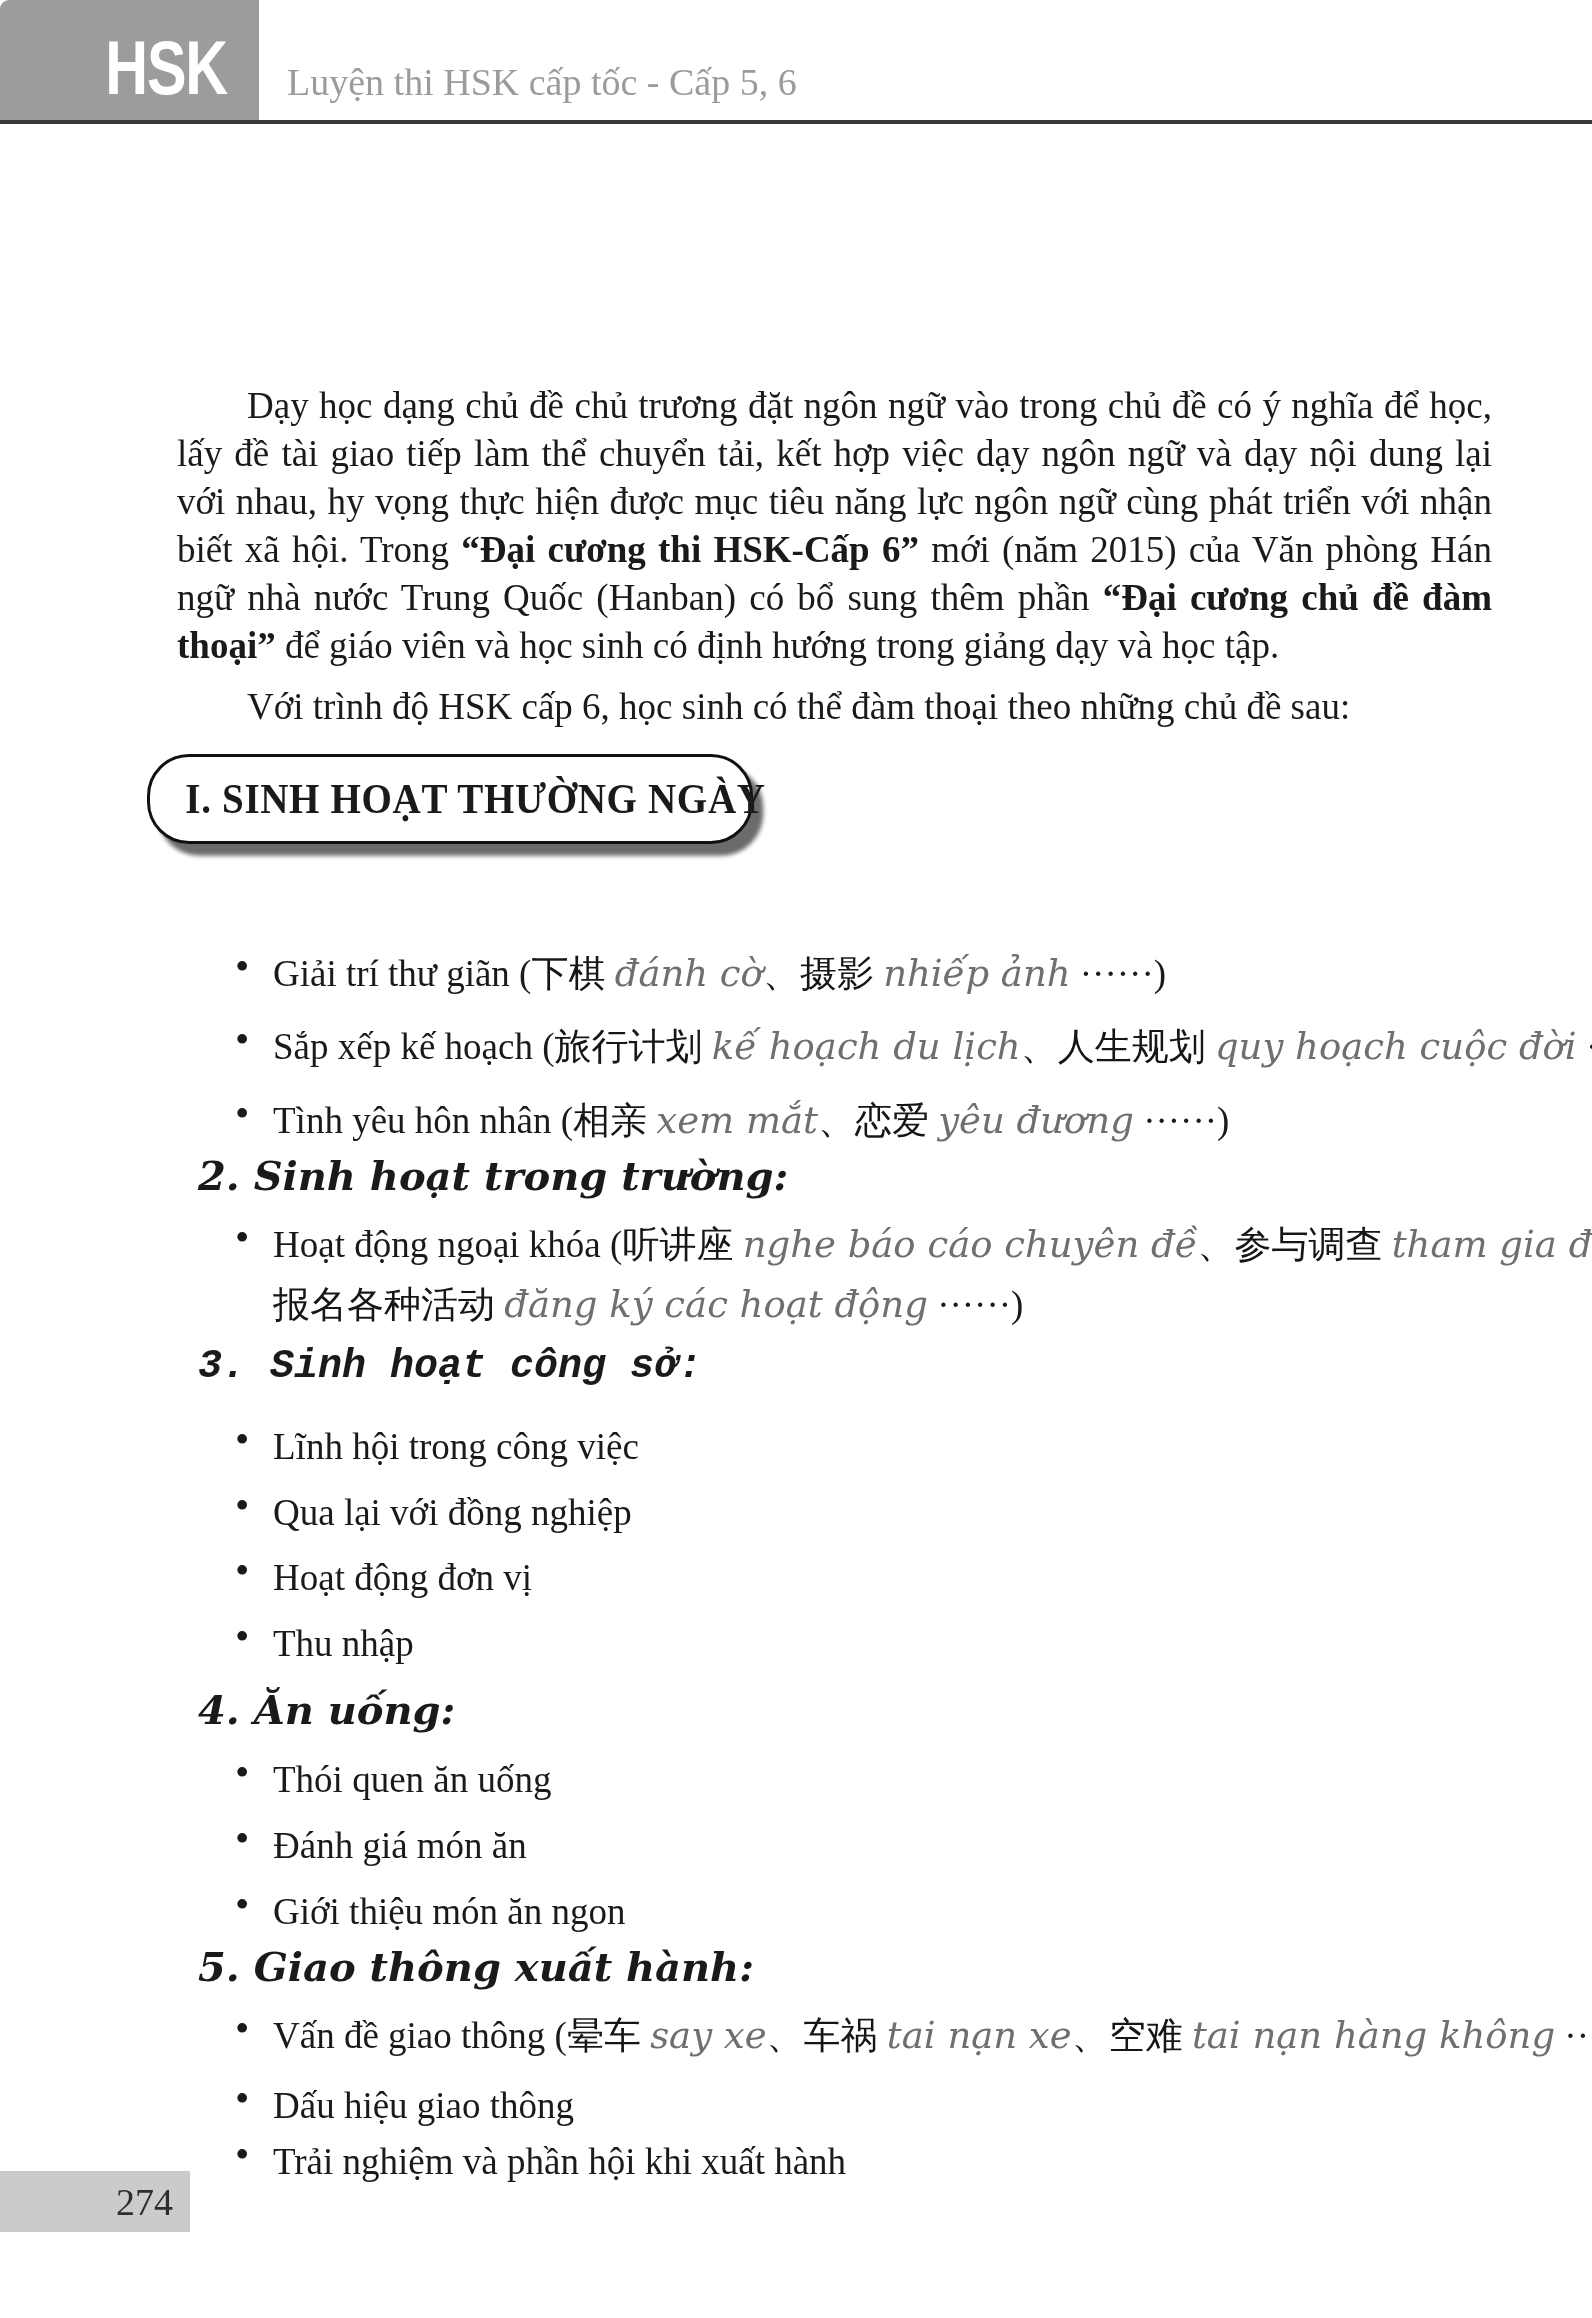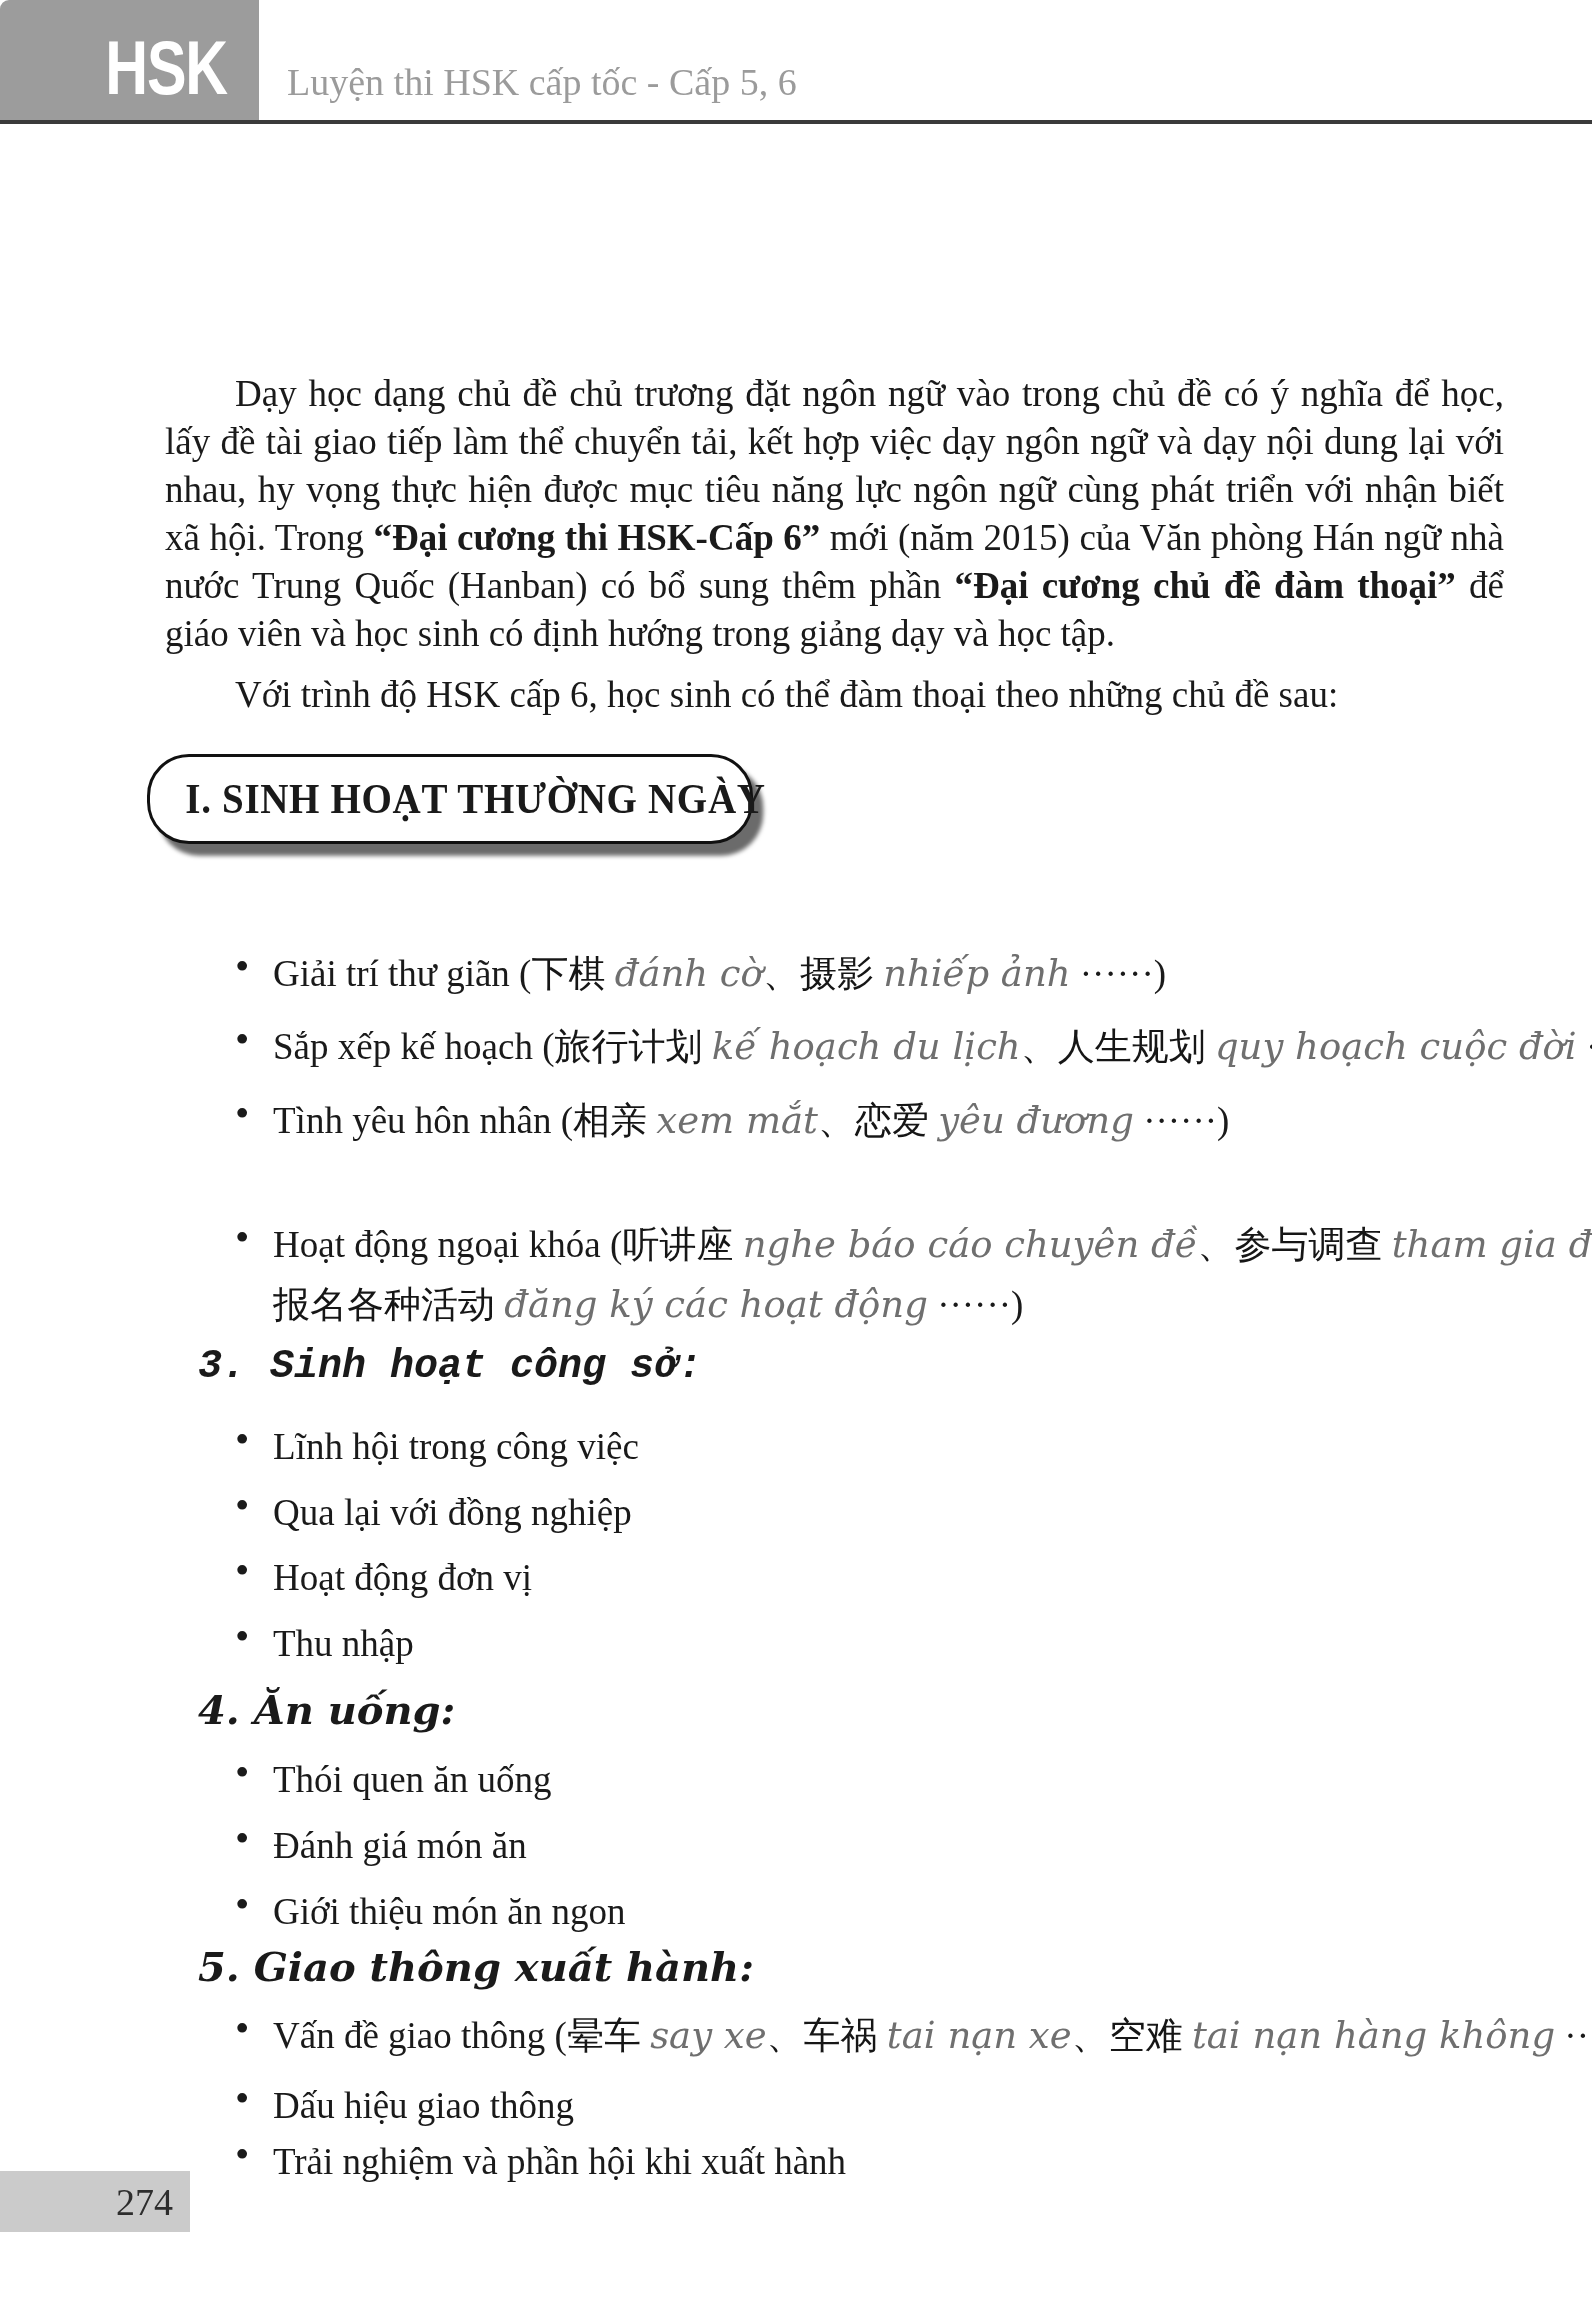--- a/index.html
+++ b/index.html
@@ -23,21 +23,21 @@
   .banner .main{clip-path:polygon(4.4px 0,1359px 0,1238px 100%,4.4px 100%);}
   .banner .s1{clip-path:polygon(1371px 0,1392px 0,1271px 100%,1250px 100%);}
   .banner .s2{clip-path:polygon(1402px 0,1426px 0,1305px 100%,1282px 100%);}
   .banner-title{position:absolute;left:146px;top:0;height:149px;display:flex;align-items:center;}
   .banner-title span{white-space:nowrap;font-weight:bold;font-size:101px;
              transform:scaleX(.55);transform-origin:left center;letter-spacing:0;}
 
   
   .intro{position:absolute;left:165px;top:370px;width:1339px;font-size:37px;line-height:48px;
          text-align:justify;}
-  .intro p{margin:0;text-indent:70px;}
+  .intro p{margin:12px;text-indent:70px;}
   .intro p + p{margin-top:13px;text-align:left;}
   .intro b{font-weight:bold;}
 
   
   .pill{position:absolute;left:147px;top:754px;width:600px;height:84px;background:#ffffff;
         border:3.7px solid #111111;border-radius:42px;
         box-shadow:10.3px 11.7px 4.4px var(--shadow-gray,#6b6b6b);
         display:flex;align-items:center;}
   .pill span{padding-left:38px;font-weight:bold;font-size:42px;white-space:nowrap;
         transform:scaleX(.93);transform-origin:left center;letter-spacing:0.7px;}
@@ -92,20 +92,21 @@
         <div class="bullet-text">
           <div class="bullet-line"><span>Sắp xếp kế hoạch (</span><span class="seg-cn">旅行计划</span><span> </span><span class="seg-gl">kế hoạch du lịch</span><span class="seg-cn">、</span><span class="seg-cn">人生规划</span><span> </span><span class="seg-gl">quy hoạch cuộc đời</span><span> ······)</span></div>
         </div>
       </div>
       <div class="bullet-row" style="top: 220px;">
         <span class="bullet-dot">•</span>
         <div class="bullet-text">
           <div class="bullet-line"><span>Tình yêu hôn nhân (</span><span class="seg-cn">相亲</span><span> </span><span class="seg-gl">xem mắt</span><span class="seg-cn">、</span><span class="seg-cn">恋爱</span><span> </span><span class="seg-gl">yêu đương</span><span> ······)</span></div>
         </div>
       </div>
+      <div class="topic-heading" style="top: 275px;">2. Sinh hoạt trong trường:</div>
       <div class="bullet-row" style="top: 344px;">
         <span class="bullet-dot">•</span>
         <div class="bullet-text">
           <div class="bullet-line"><span>Hoạt động ngoại khóa (</span><span class="seg-cn">听讲座</span><span> </span><span class="seg-gl">nghe báo cáo chuyên đề</span><span class="seg-cn">、</span><span class="seg-cn">参与调查</span><span> </span><span class="seg-gl">tham gia điều tra</span></div>
           <div class="bullet-line"><span class="seg-cn">报名各种活动</span><span> </span><span class="seg-gl">đăng ký các hoạt động</span><span> ······)</span></div>
         </div>
       </div>
       <div class="topic-heading" style="top: 466px; font-family: Liberation Mono, monospace;">3. Sinh hoạt công sở:</div>
       <div class="bullet-row" style="top: 546px;">
         <span class="bullet-dot">•</span>

